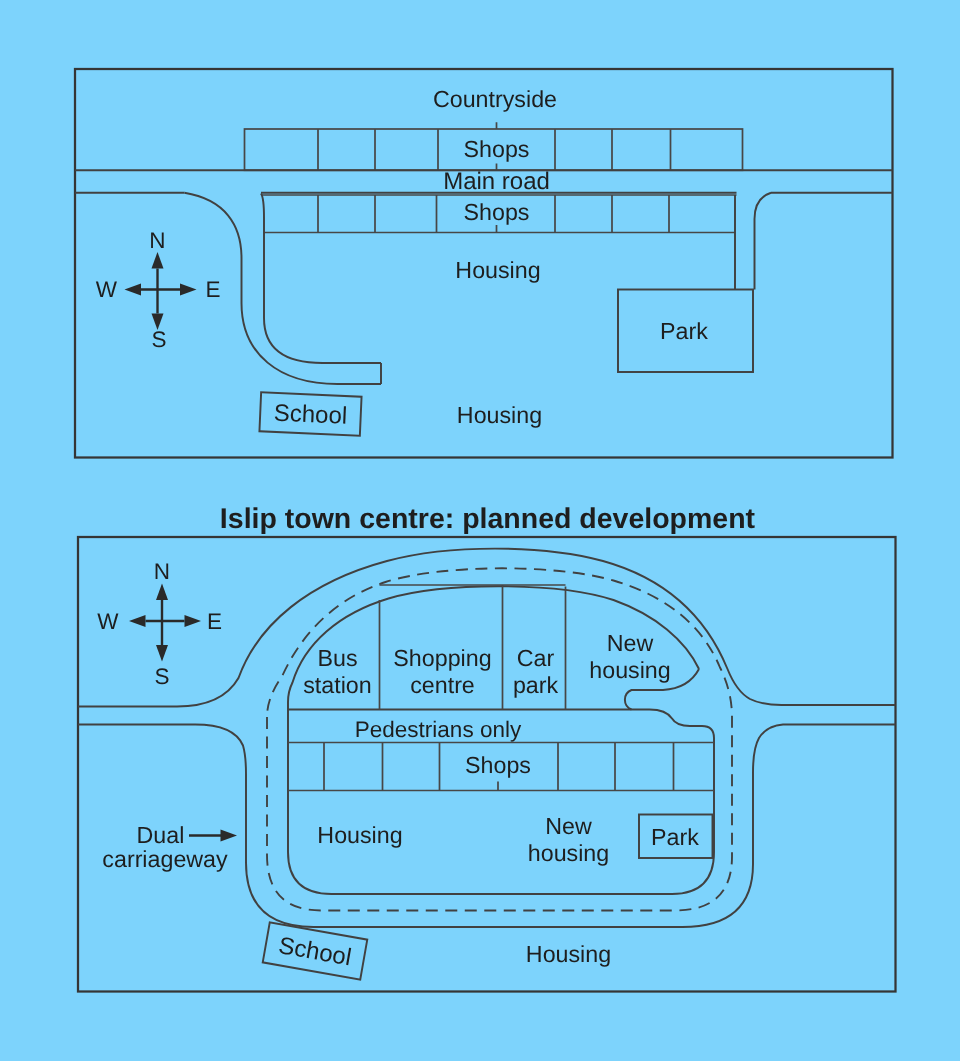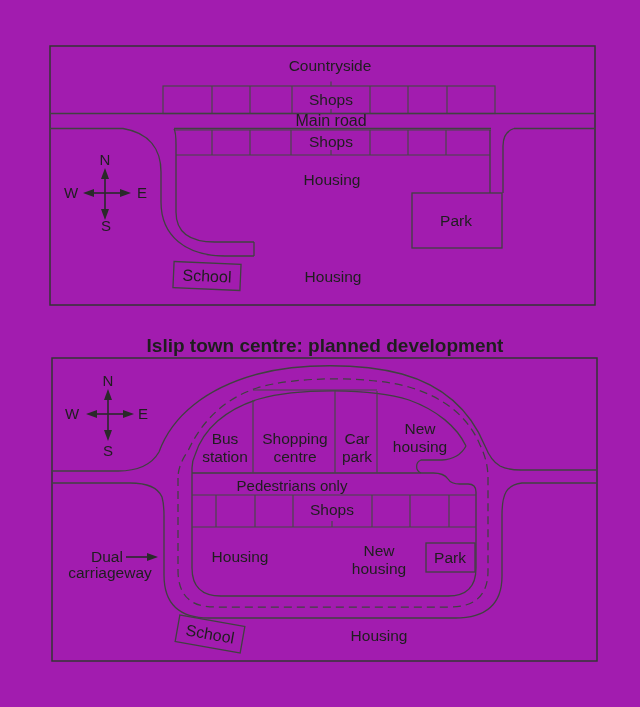--- a/index.html
+++ b/index.html
@@ -1,19 +1,19 @@
 <!DOCTYPE html>
 <html><head>
 <meta charset="utf-8">
 <style>
   html, body { margin: 0; padding: 0; background: #ffffff; }
   .page {
     position: relative;
     width: 640px; height: 707px;
-    background: #a21caf;
+    background: #7dd3fc;
     font-family: "Liberation Sans", sans-serif;
   }
   svg text {
     font-family: "Liberation Sans", sans-serif;
     fill: #1e1e1e;
   }
   .map-title { font-size: 19px; font-weight: bold; }
   .lbl   { font-size: 15.5px; }
   .lbl-sm{ font-size: 15px; }
   .lbl-road { font-size: 16px; }

